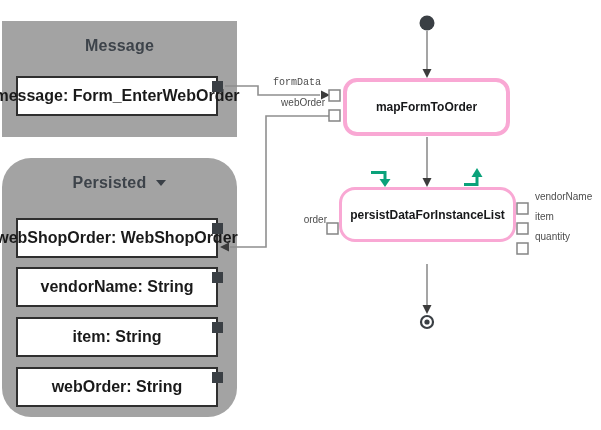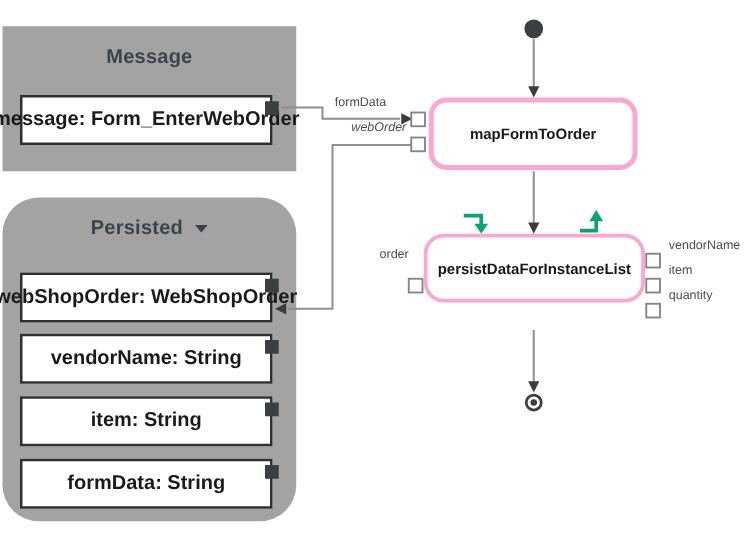--- a/index.html
+++ b/index.html
@@ -48,23 +48,23 @@
     border:4px solid #f9a8d4;border-radius:14px;
   }
   .task-map{left:343px;top:78px;width:167px;height:58px;}
   .task-persist{left:339px;top:187px;width:177px;height:55px;border-width:3px;border-radius:16px;}
   .task-label{font-size:12px;font-weight:bold;color:#17181a;white-space:nowrap;}
 
   
   .port-label{
     position:absolute;font-size:10px;color:#4d4d4d;line-height:12px;white-space:nowrap;
   }
-  .lbl-formData{right:292px;top:77px;}
-  .lbl-webOrder{right:276px;top:97px;font-style:italic;}
-  .lbl-order{right:274px;top:198px;}
+  .lbl-formData{right:280px;top:77px;font-family:Liberation Mono, monospace;}
+  .lbl-webOrder{right:276px;top:97px;}
+  .lbl-order{right:274px;top:214px;}
   .lbl-vendorName{left:535px;top:191px;}
   .lbl-item{left:535px;top:211px;}
   .lbl-quantity{left:535px;top:231px;}
 
   svg.overlay{position:absolute;left:0;top:0;pointer-events:none;}
 </style>
 </head>
 <body>
 
 <div class="stage">
@@ -90,21 +90,21 @@
     </div>
     <div class="field-box" style="top:109px">
       <span class="field-label">vendorName: String</span>
       <span class="dark-port"></span>
     </div>
     <div class="field-box" style="top:159px">
       <span class="field-label">item: String</span>
       <span class="dark-port"></span>
     </div>
     <div class="field-box" style="top:209px">
-      <span class="field-label">formData: String</span>
+      <span class="field-label">webOrder: String</span>
       <span class="dark-port"></span>
     </div>
   </section>
 
   <div class="task task-map">
     <span class="task-label">mapFormToOrder</span>
   </div>
   <div class="task task-persist">
     <span class="task-label">persistDataForInstanceList</span>
   </div>

